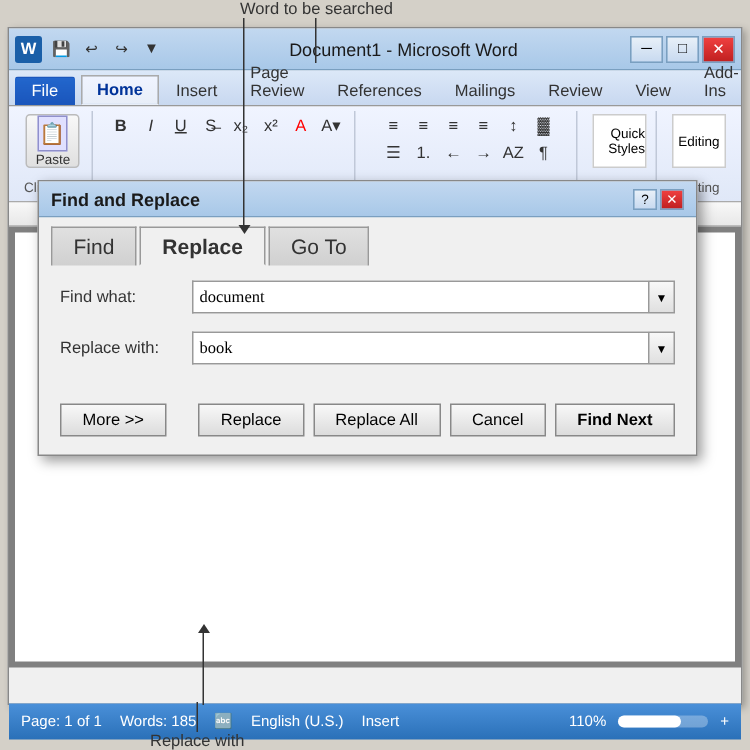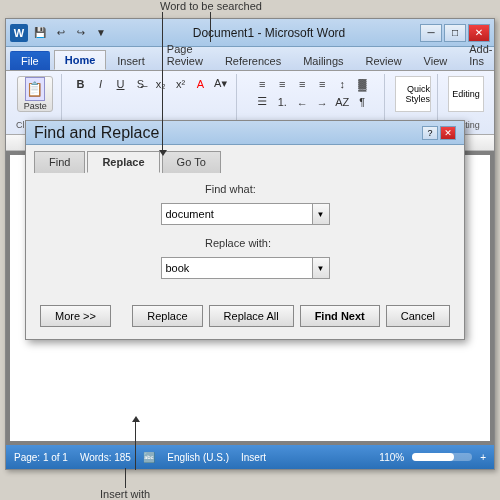--- a/index.html
+++ b/index.html
@@ -281,20 +281,21 @@
     
     .status-bar {
       height: 24px;
       background: linear-gradient(to bottom, #4a90d9, #2a70b8);
       display: flex;
       align-items: center;
       padding: 0 8px;
       gap: 12px;
       color: white;
       font-size: 10px;
+      margin-top: 24px;
     }
     .status-item {
       color: white;
     }
     .status-right {
       margin-left: auto;
       display: flex;
       gap: 8px;
       align-items: center;
     }
@@ -326,22 +327,23 @@
     .dialog-title-bar {
       background: linear-gradient(to bottom, #c2d8f0, #a8c8e8);
       height: 24px;
       display: flex;
       align-items: center;
       padding: 0 8px;
       border-bottom: 1px solid #7a9fc0;
     }
     .dialog-title {
       flex: 1;
-      font-size: 16px;
+      font-size: 12px;
       color: #1a1a1a;
+      font-weight: bold;
     }
     .dialog-controls {
       display: flex;
       gap: 2px;
     }
     .dialog-ctrl-btn {
       width: 16px;
       height: 14px;
       border: 1px solid #7a9fc0;
       background: linear-gradient(to bottom, #e8f0f8, #c8daf0);
@@ -358,21 +360,21 @@
 
     
     .dialog-tabs {
       display: flex;
       padding: 6px 8px 0;
       gap: 2px;
       background: #f0f0f0;
     }
     .dialog-tab {
       padding: 4px 14px;
-      font-size: 11px;
+      font-size: 14px;
       cursor: pointer;
       border: 1px solid #999;
       border-bottom: none;
       background: linear-gradient(to bottom, #e0e0e0, #d0d0d0);
       color: #333;
     }
     .dialog-tab.active {
       background: #f0f0f0;
       border-bottom: 1px solid #f0f0f0;
       font-weight: bold;
@@ -380,39 +382,38 @@
 
     
     .dialog-body {
       padding: 10px 14px;
     }
     .dialog-field {
       display: flex;
       align-items: center;
       margin-bottom: 12px;
       gap: 8px;
-      flex-direction: column;
     }
     .dialog-label {
       width: 80px;
       font-size: 11px;
       color: #333;
     }
     .input-dropdown {
       display: flex;
     }
     .input-dropdown input {
       flex: 1;
       height: 22px;
       border: 1px solid #999;
       border-right: none;
       background: white;
       padding: 2px 4px;
       font-size: 11px;
-      font-family: Liberation Sans, sans-serif;
+      font-family: Liberation Serif, serif;
     }
     .input-dropdown-btn {
       width: 18px;
       height: 22px;
       border: 1px solid #999;
       background: linear-gradient(to bottom, #f8f8f8, #e0e0e0);
       cursor: pointer;
       display: flex;
       align-items: center;
       justify-content: center;
@@ -480,21 +481,21 @@
 </head>
 <body>
 
 <div class="annotation-top">
   <span>Word to be searched</span>
 </div>
 <div class="arrow-line"></div>
 
 <div class="arrow-line-bottom"></div>
 <div class="annotation-bottom">
-  <span>Insert with</span>
+  <span>Replace with</span>
 </div>
 
 <div class="word-window">
 
   <div class="title-bar">
     <div class="word-icon">
       <span>W</span>
     </div>
     <div class="quick-access">
       <button class="qa-btn">💾</button>
@@ -670,20 +671,20 @@
   <div class="dialog-buttons">
     <button class="dlg-btn more">
       <span>More &gt;&gt;</span>
     </button>
     <button class="dlg-btn">
       <span>Replace</span>
     </button>
     <button class="dlg-btn">
       <span>Replace All</span>
     </button>
+    <button class="dlg-btn">
+      <span>Cancel</span>
+    </button>
     <button class="dlg-btn" style="background:linear-gradient(to bottom,#f8f8f8,#dcdcdc);font-weight:bold">
       <span>Find Next</span>
     </button>
-    <button class="dlg-btn">
-      <span>Cancel</span>
-    </button>
   </div>
 </div>
 
 </body></html>

